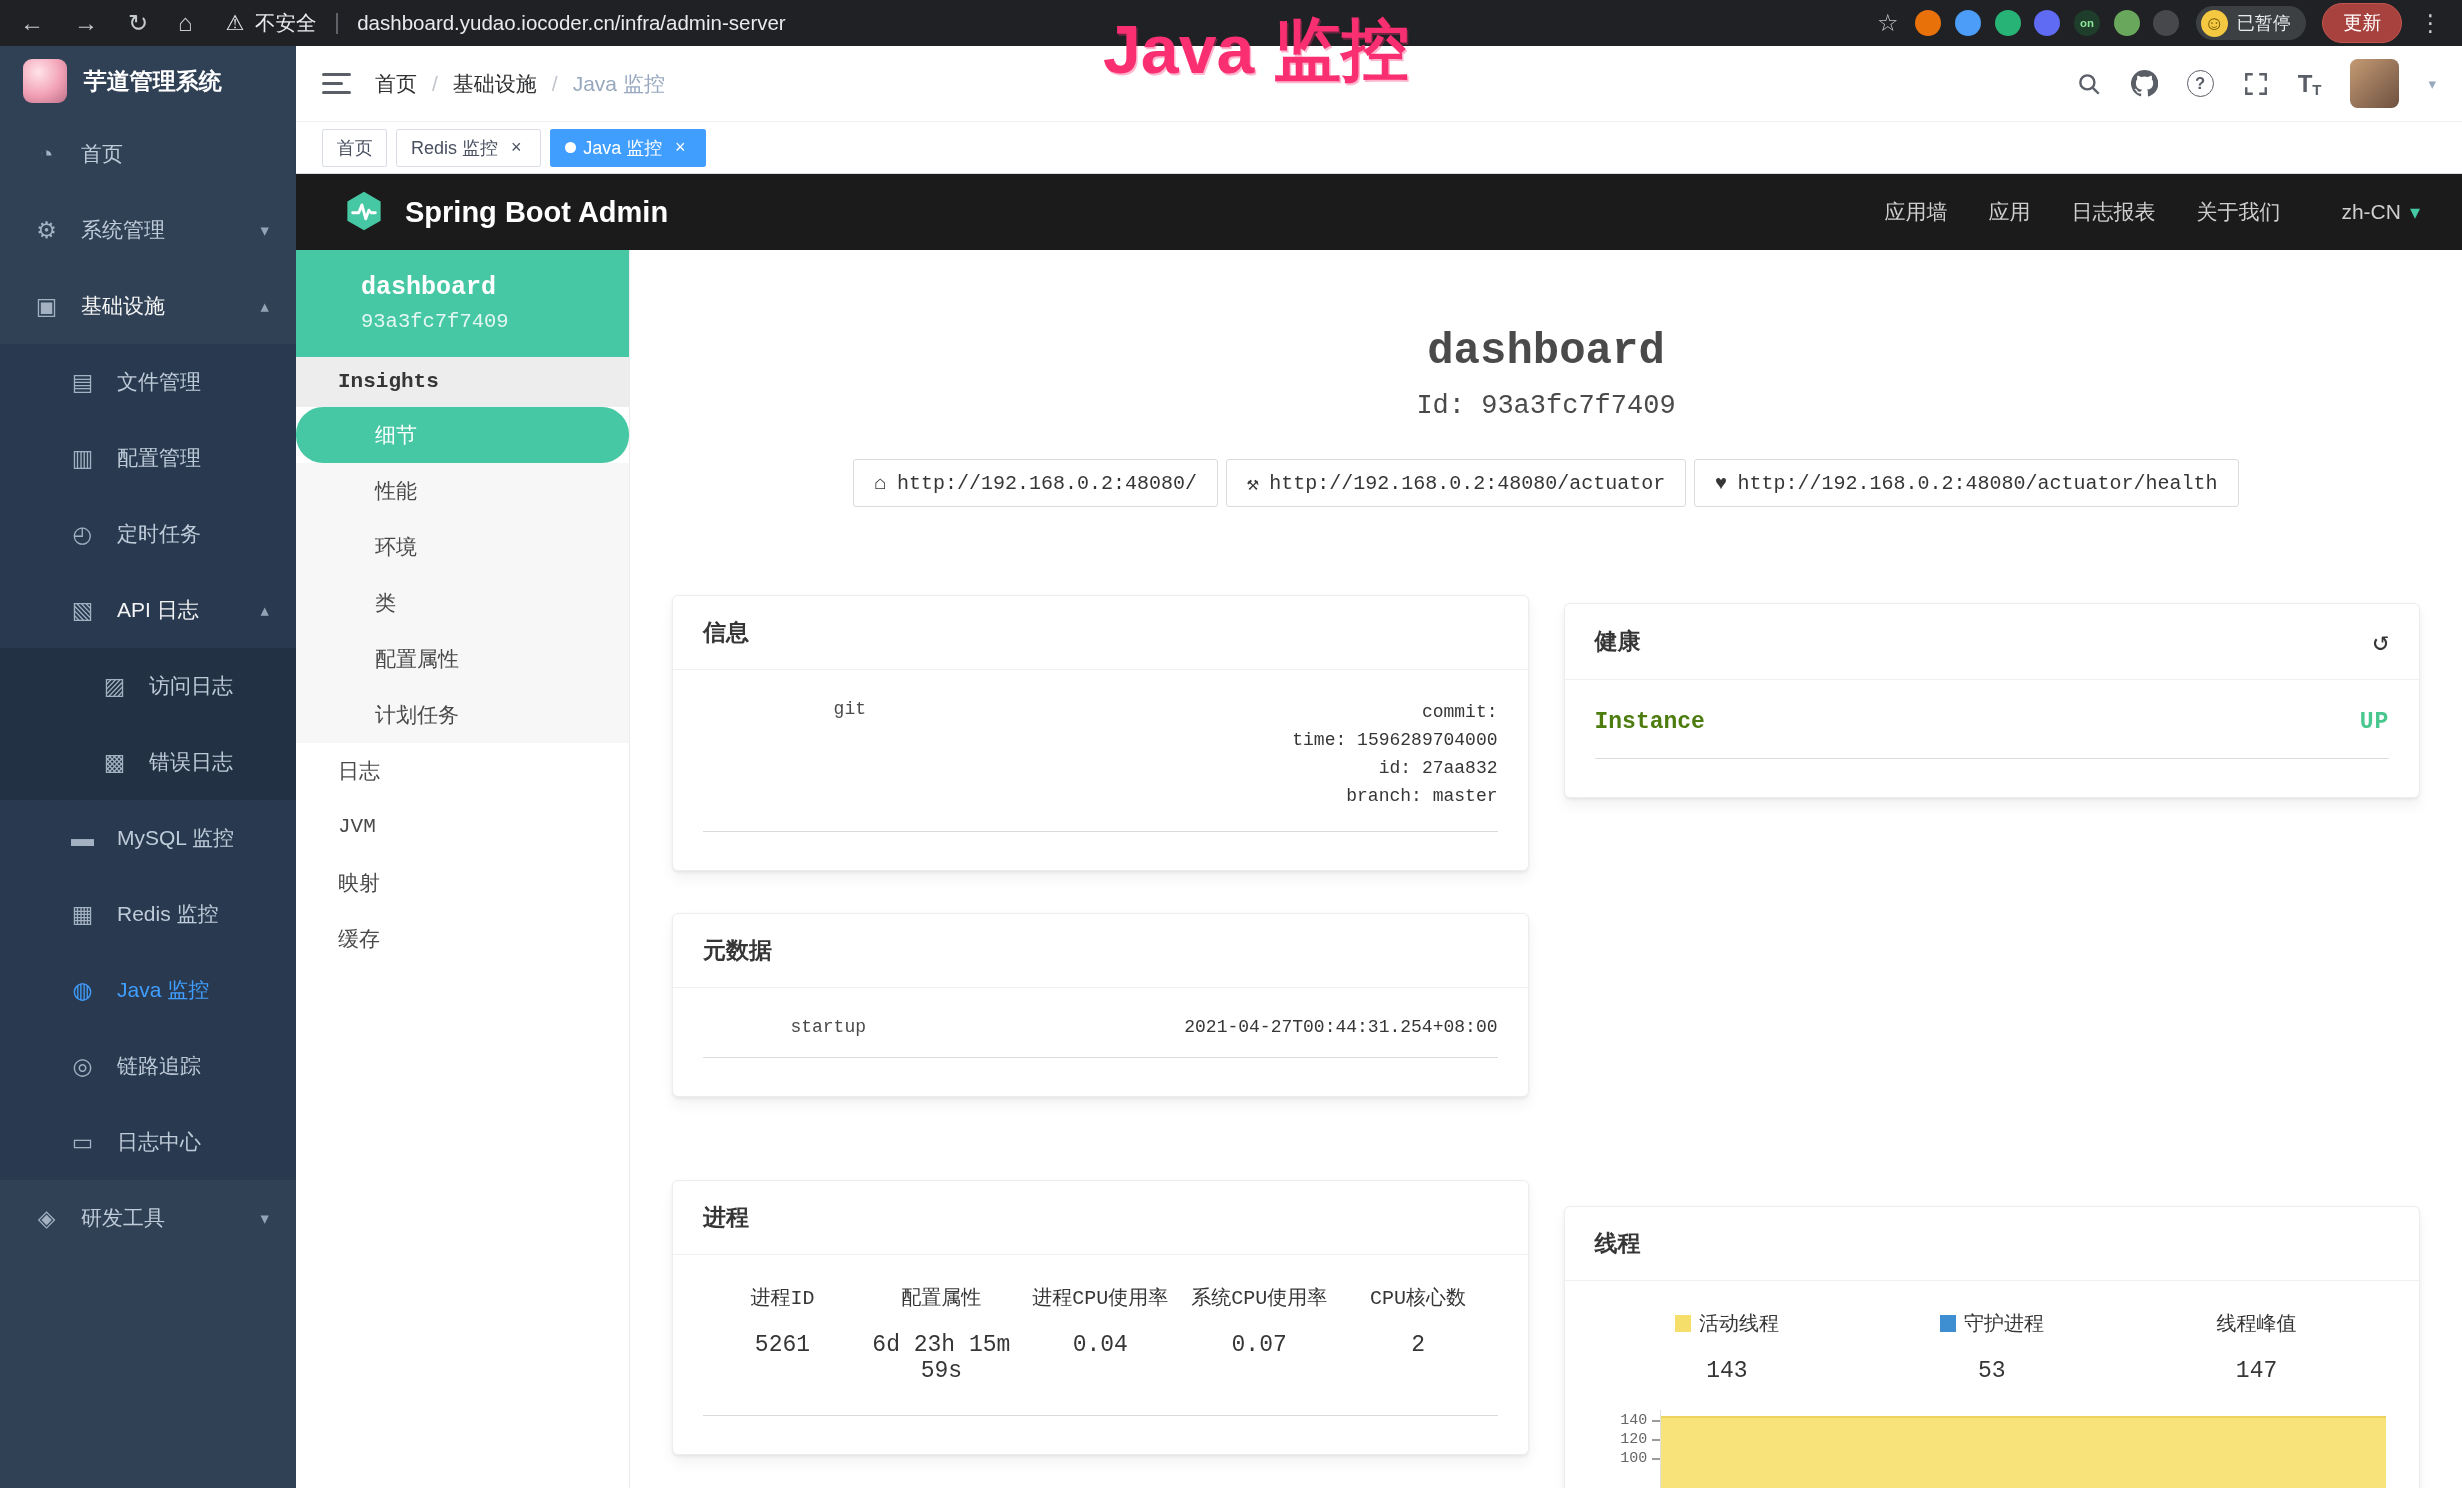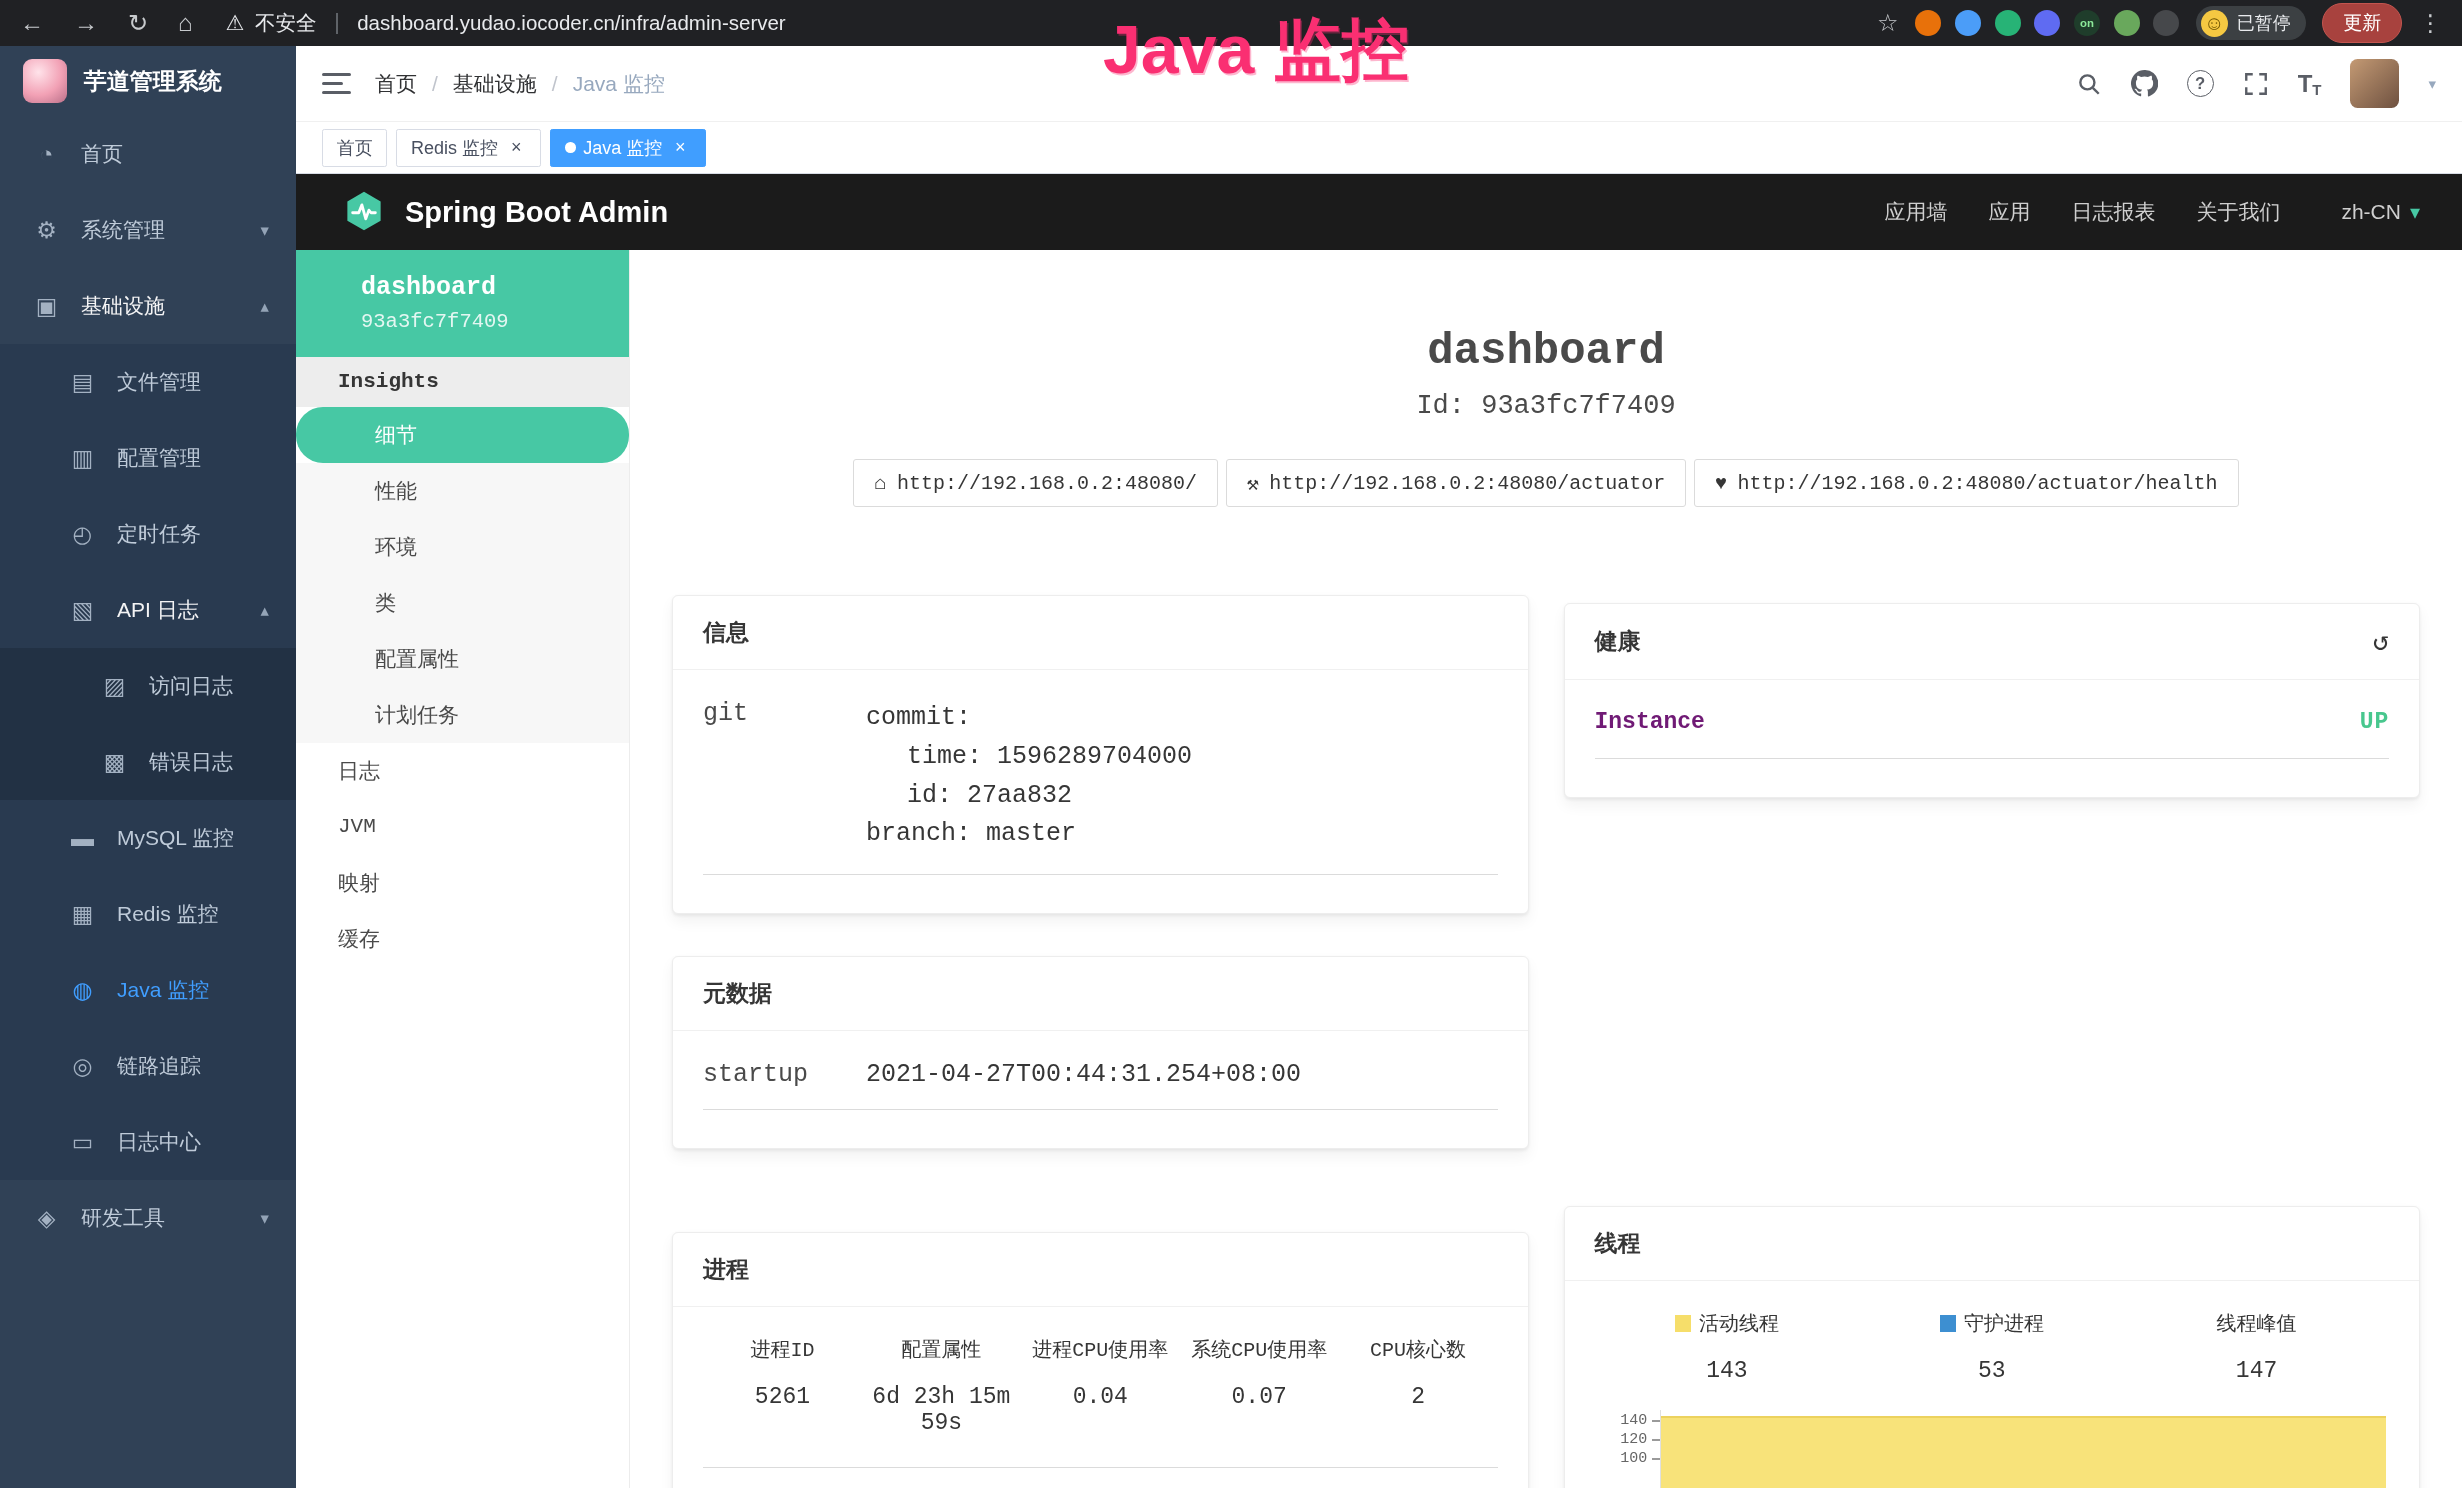--- a/index.html
+++ b/index.html
@@ -104,27 +104,27 @@
   .links { display: flex; justify-content: center; gap: 7.6px; margin-top: 38px; }
   .link-chip { display: inline-flex; align-items: center; gap: 10.6px; border: 0.8px solid #dbdbdb; border-radius: 3px; padding: 10.6px 20px; font-size: 20px; color: #363636; background: #fff; cursor: pointer; }
   .chip-icon { font-size: 20px; }
 
   .cards { display: flex; gap: 35px; margin-top: 88px; align-items: flex-start; }
   .col-left, .col-right { flex: 1; min-width: 0; }
   .card { background: #fff; border: 0.8px solid #ededed; border-radius: 6px; box-shadow: 0 7.6px 13.7px rgba(0,0,0,.05), 0 1.5px 3px rgba(0,0,0,.06); }
   .card-h { display: flex; align-items: center; justify-content: space-between; padding: 21px 30px; font-size: 23px; font-weight: bold; color: #363636; border-bottom: 0.8px solid #f0f0f0; }
   .hist-icon { font-size: 27px; font-weight: normal; color: #363636; cursor: pointer; }
   .card-b { padding: 29px 30px 38px; }
-  .kv-row { display: flex; padding-bottom: 20px; border-bottom: 0.8px solid #dbdbdb; font-size: 25px; color: #363636; }
+  .kv-row { display: flex; padding-bottom: 20px; border-bottom: 0.8px solid #dbdbdb; font-size: 18px; color: #363636; text-align: right; }
   .kv-label { width: 163px; flex: 0 0 auto; color: #4a4a4a; }
   .kv-value { flex: 1; }
   .info-line { line-height: 1.55; }
   .info-line[data-indent="1"] { padding-left: 41px; }
   .health-row { display: flex; justify-content: space-between; align-items: center; padding-bottom: 23px; border-bottom: 0.8px solid #dbdbdb; font-size: 23px; }
-  .health-name { font-weight: bold; color: #701a75; }
+  .health-name { font-weight: bold; color: #4d7c0f; }
   .health-status { color: var(--status-up, #48c78e); font-weight: bold; letter-spacing: 0.8px; }
   .mb-55 { margin-bottom: 42px; }
   .mb-110 { margin-bottom: 83px; }
   .mt-10 { margin-top: 7.6px; }
   .mt-538 { margin-top: 408px; }
 
   .proc-table { display: flex; border-bottom: 0.8px solid #dbdbdb; padding-bottom: 10px; }
   .proc-col { flex: 1; text-align: center; }
   .proc-h { font-size: 20px; color: #363636; }
   .proc-v { font-size: 23px; color: #363636; margin-top: 21px; padding-bottom: 21px; }

